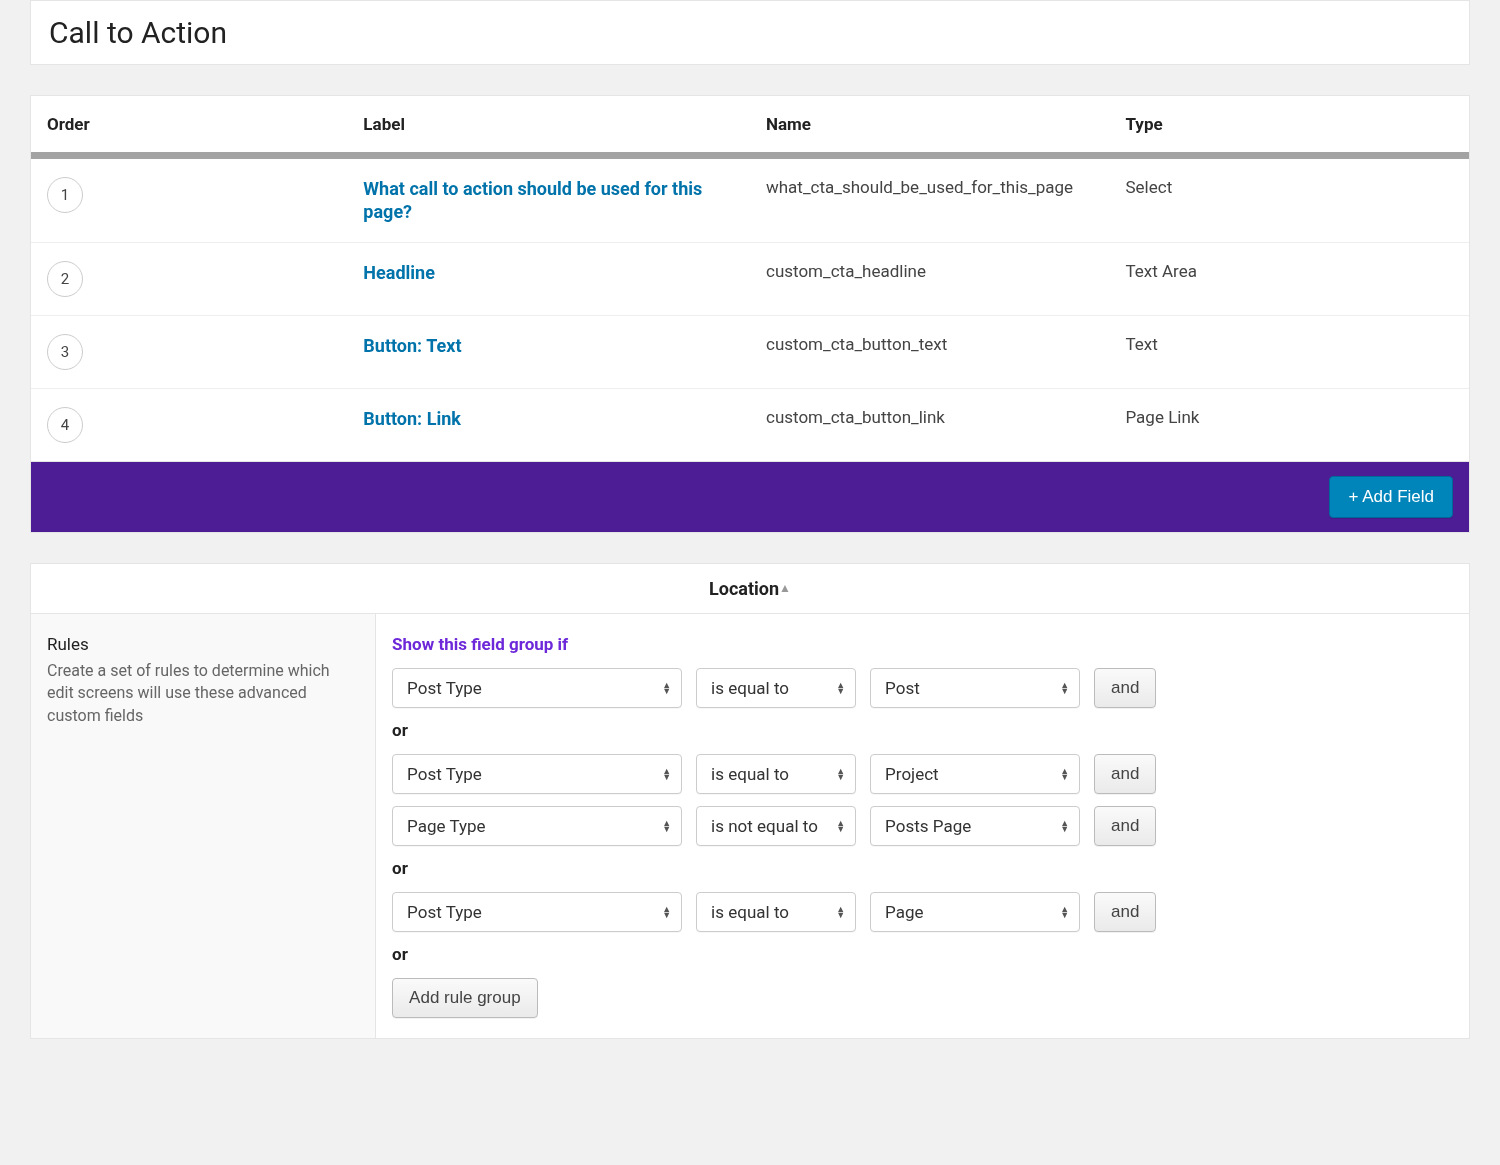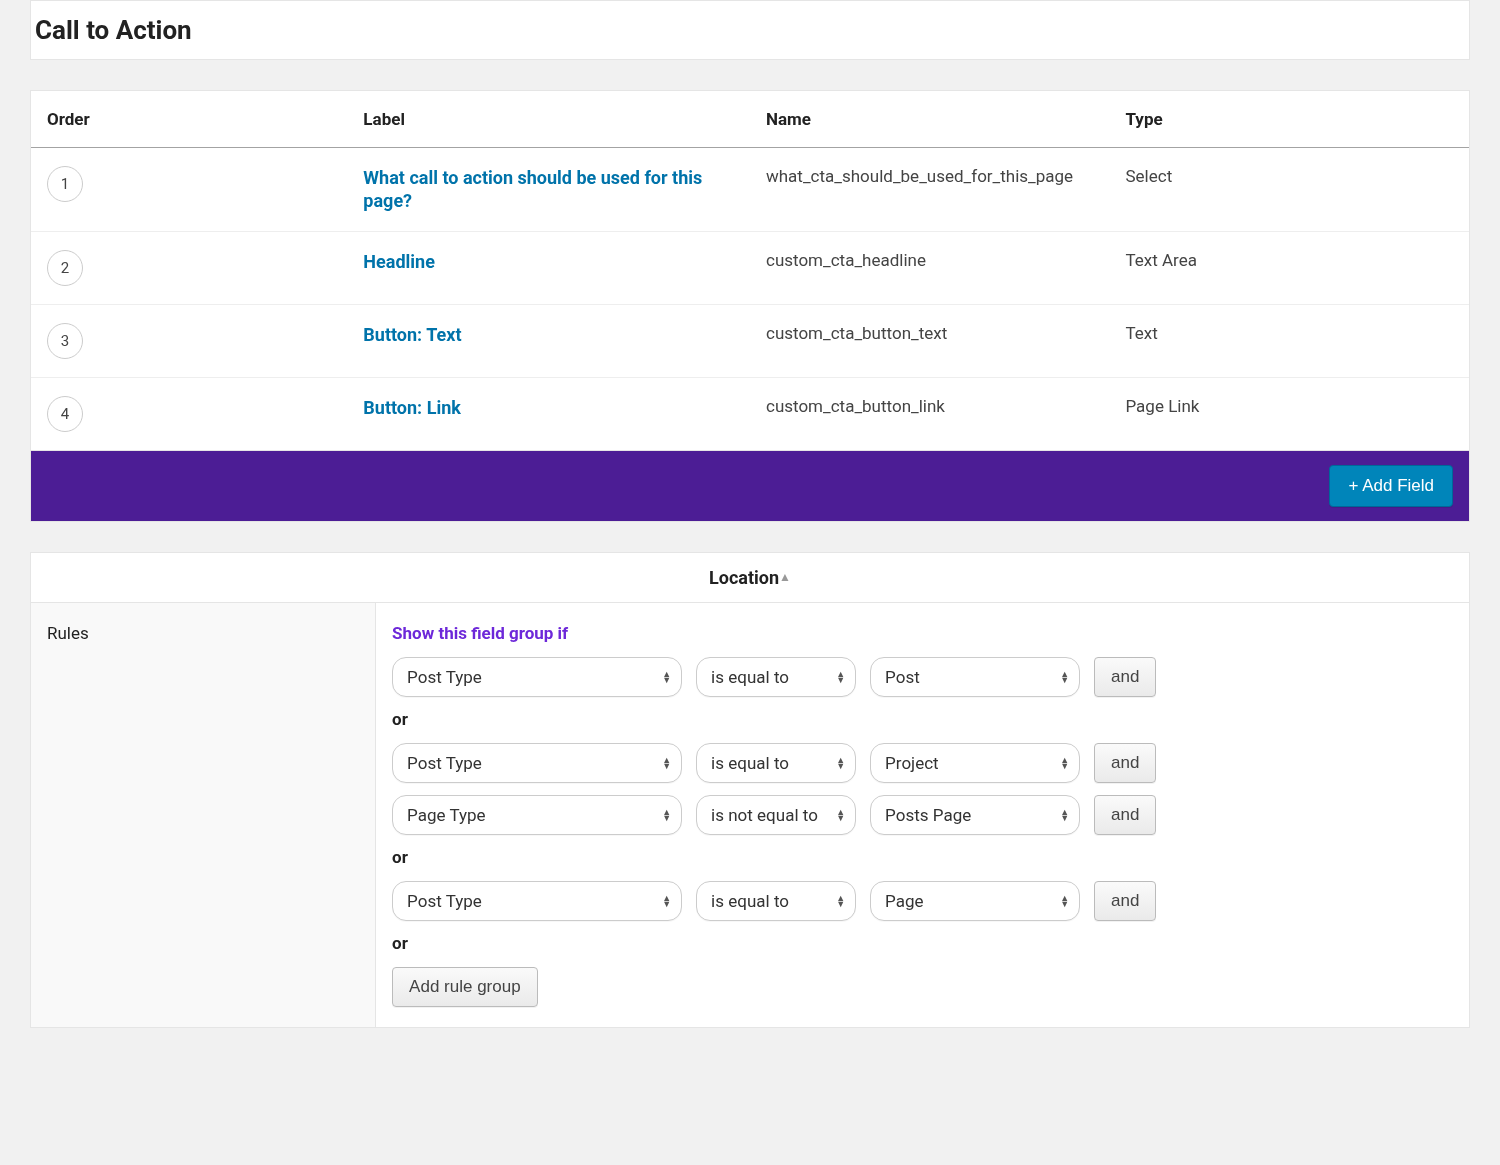--- a/index.html
+++ b/index.html
@@ -13,42 +13,42 @@
       font-size: 16px;
       color: #333;
       padding: 0 30px 30px 30px;
     }
     .panel {
       background: #fff;
       border: 1px solid #e5e5e5;
       margin-bottom: 30px;
     }
     .panel-title {
-      font-size: 26px;
-      font-weight: 700;
-      color: #222;
-      padding: 14px 4px;
+      font-size: 30px;
+      font-weight: 400;
+      color: #222;
+      padding: 14px 18px;
     }
     .fields-panel {
       background: #f9f9f9;
       border: 1px solid #e5e5e5;
       margin-bottom: 30px;
     }
     .fields-table {
       width: 100%;
       border-collapse: collapse;
       background: #fff;
     }
     .fields-table thead th {
       text-align: left;
       font-size: 17px;
       font-weight: 700;
       color: #222;
       padding: 18px 16px;
-      border-bottom: 1px solid #a3a3a3;
+      border-bottom: 7px solid #a3a3a3;
       background: #fff;
     }
     .fields-table tbody td {
       padding: 18px 16px;
       border-bottom: 1px solid #eee;
       vertical-align: top;
       background: #fff;
       font-size: 17px;
       color: #444;
     }
@@ -161,21 +161,21 @@
     .rule-row {
       display: flex;
       align-items: center;
       gap: 14px;
       margin-bottom: 12px;
     }
     .select-wrap {
       position: relative;
       background: #fff;
       border: 1px solid #ccc;
-      border-radius: 14px;
+      border-radius: 4px;
       height: 40px;
       display: flex;
       align-items: center;
       padding: 0 32px 0 14px;
       font-size: 17px;
       color: #333;
       cursor: pointer;
       box-shadow: 0 1px 0 rgba(0,0,0,0.03);
     }
     .select-param { width: 290px; }
@@ -261,20 +261,21 @@
 </div>
 
 <div class="location-panel">
   <div class="location-header">
     <h3>Location</h3>
     <span class="collapse-icon">▲</span>
   </div>
   <div class="location-body">
     <div class="location-sidebar">
       <h4>Rules</h4>
+      <p>Create a set of rules to determine which edit screens will use these advanced custom fields</p>
     </div>
     <div class="location-content">
       <h4>Show this field group if</h4>
       <div id="rule-groups"><div class="rule-row">
             <div class="select-wrap select-param">
               <span>Post Type</span>
               <span class="select-arrows">
                 <span>▲</span>
                 <span>▼</span>
               </span>

